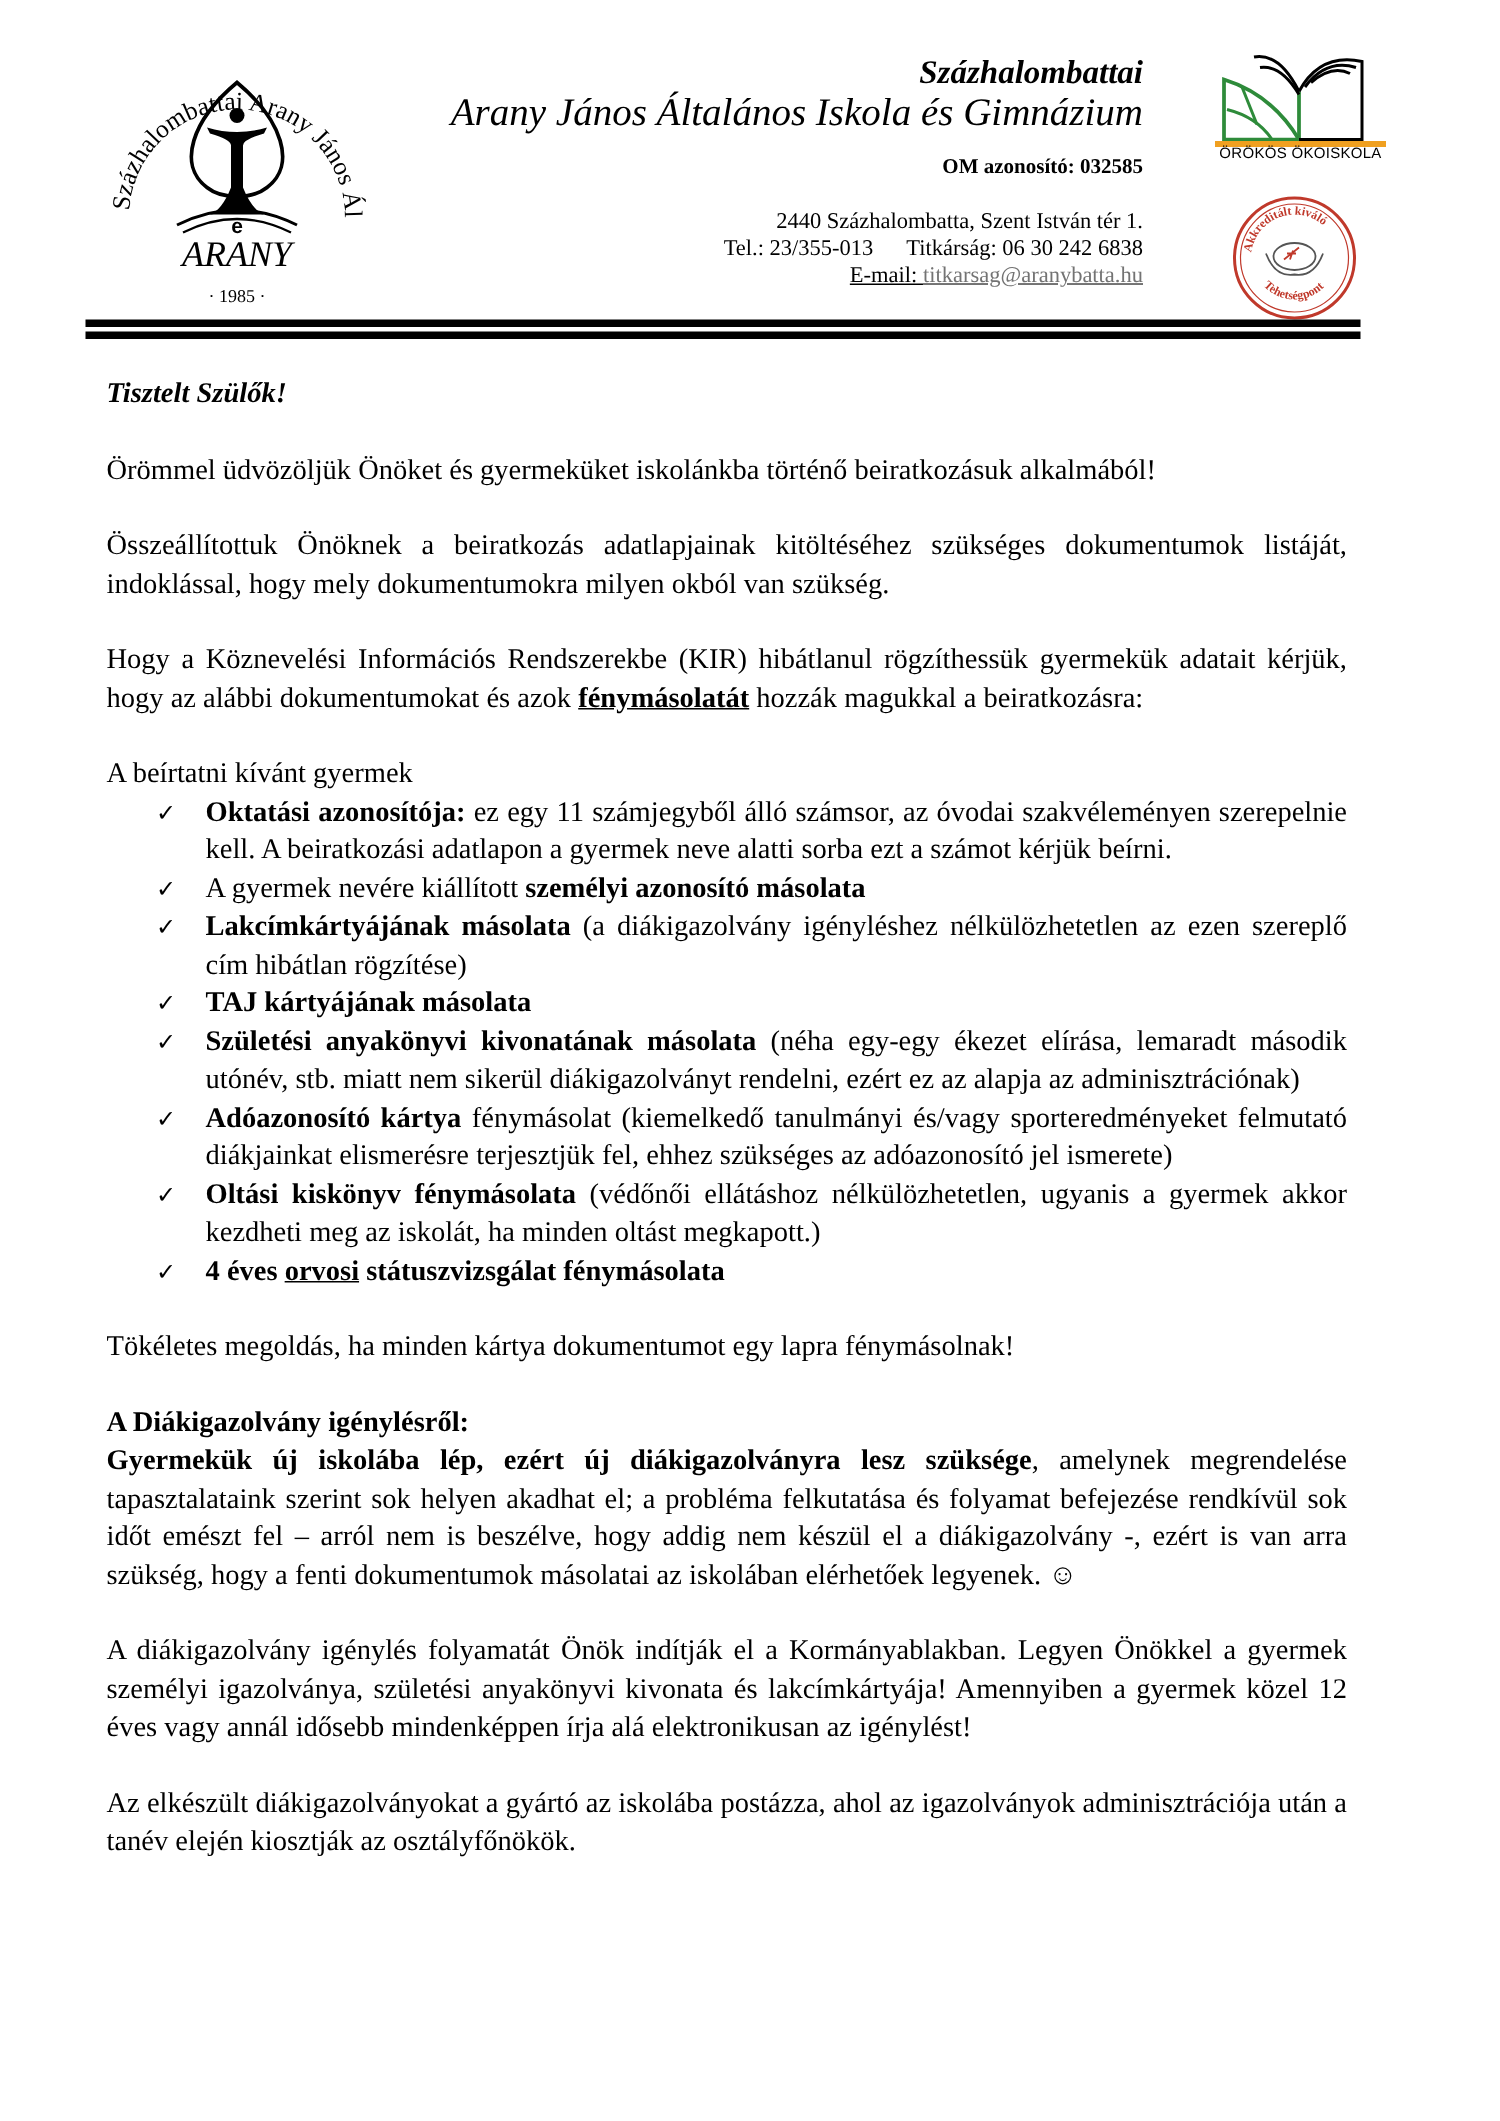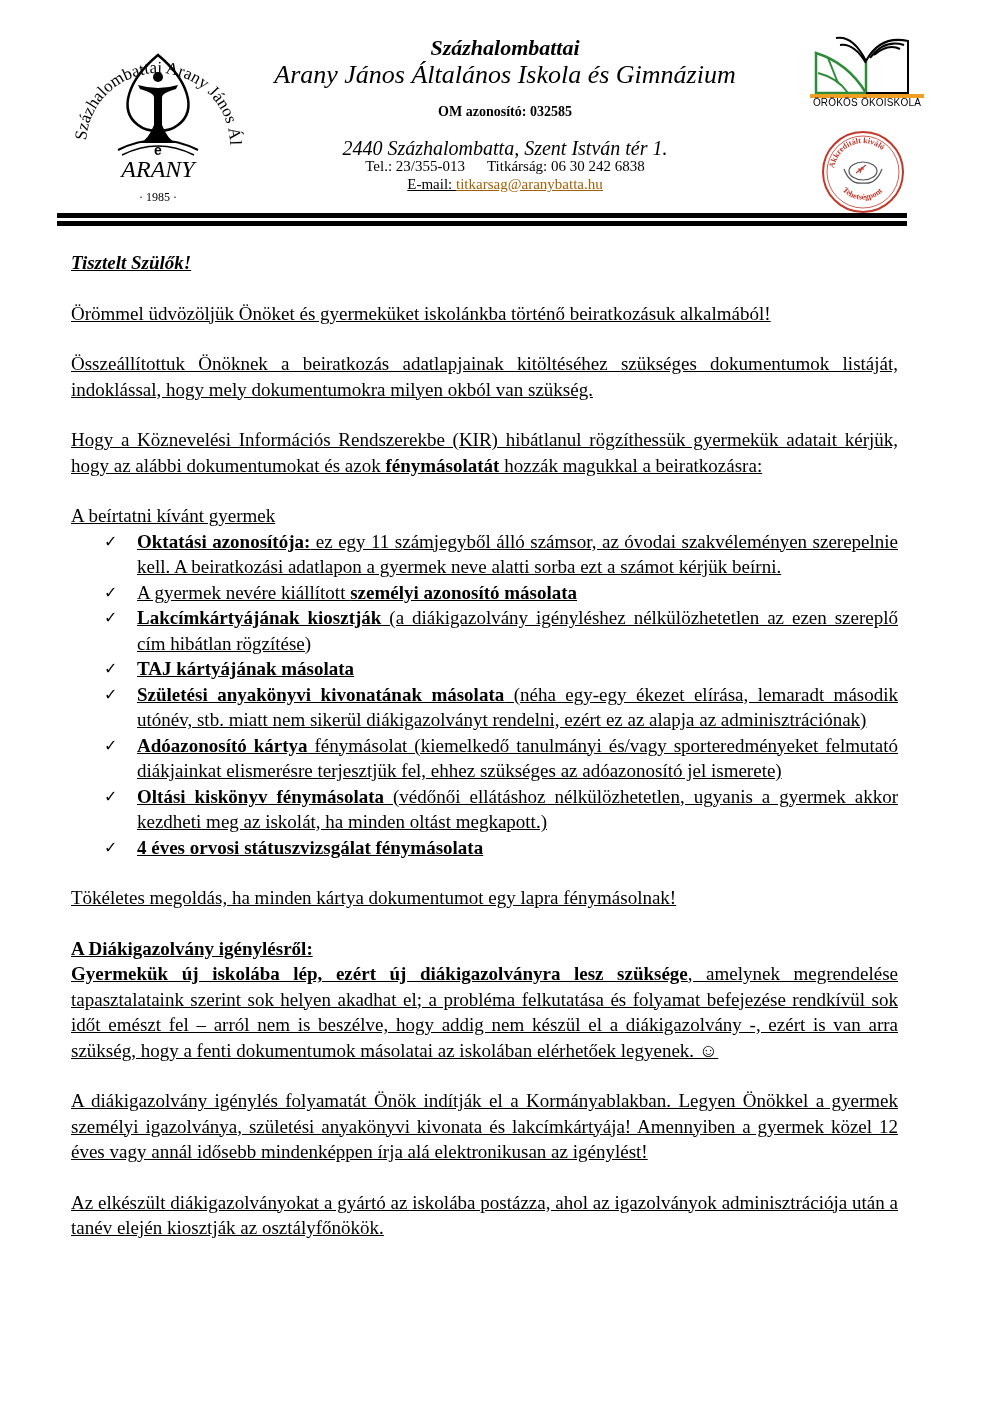--- a/index.html
+++ b/index.html
@@ -1,39 +1,39 @@
 <!DOCTYPE html>
 <html><head>
 <meta charset="utf-8">
 <style>
   * { box-sizing: border-box; margin: 0; padding: 0; }
   html, body { width: 1000px; height: 1414px; background: #ffffff; }
   body { position: relative; font-family: "Liberation Serif", "DejaVu Serif", serif; color: #000; overflow: hidden; }
 
   .header { position: absolute; left: 0; top: 0; width: 1000px; height: 235px; }
   .logo-left { position: absolute; left: 58px; top: 25px; width: 200px; height: 185px; }
-  .header-center { position: absolute; left: 260px; top: 35px; width: 490px; text-align: center; }
+  .header-center { position: absolute; left: 272px; top: 35px; width: 490px; text-align: right; }
   .school-line1 { font-size: 22px; font-weight: bold; font-style: italic; line-height: 26px; }
   .school-line2 { font-size: 26px; font-weight: normal; font-style: italic; line-height: 28px; }
   .om { font-size: 14px; font-weight: bold; margin-top: 12px; line-height: 22px; }
-  .addr { font-size: 20px; line-height: 18px; margin-top: 16px; font-style: italic; }
+  .addr { font-size: 15px; line-height: 18px; margin-top: 16px; }
   .contact { font-size: 15px; line-height: 18px; }
   .contact .gap { display: inline-block; width: 22px; }
   .email-line { font-size: 15px; line-height: 18px; text-decoration: underline; }
-  .email-link { color: #a16207; text-decoration: underline; }
+  .email-link { color: #737373; text-decoration: underline; }
 
   .logo-eco { position: absolute; left: 808px; top: 33px; width: 118px; height: 80px; }
   .eco-label { position: absolute; left: 808px; top: 97px; width: 118px; font-family: "Liberation Sans", sans-serif; font-size: 10px; text-align: center; letter-spacing: 0.2px; }
   .logo-seal { position: absolute; left: 820px; top: 129px; width: 86px; height: 86px; }
 
   .rule { position: absolute; left: 57px; width: 850px; background: #000; }
   .rule1 { top: 213px; height: 5px; }
   .rule2 { top: 221px; height: 5px; }
 
-  .content { position: absolute; left: 71px; top: 250px; width: 827px; font-size: 19px; line-height: 25.5px; text-decoration: underline; }
+  .content { position: absolute; left: 71px; top: 250px; width: 827px; font-size: 19px; line-height: 25.5px; }
   .content p { text-align: justify; }
   .greeting { font-style: italic; font-weight: bold; margin-bottom: 25px; }
   .para { margin-bottom: 25px; }
   .intro-line { margin-top: 0; }
   ul.checks { list-style: none; margin-left: 33px; margin-bottom: 25px; }
   ul.checks li { position: relative; padding-left: 33px; text-align: justify; }
   ul.checks li .tick { position: absolute; left: 0; top: 0; font-family: "DejaVu Sans", sans-serif; font-size: 16px; }
   b { font-weight: bold; }
   .u { text-decoration: underline; }
   .section-title { font-weight: bold; }
@@ -115,21 +115,21 @@
 <div class="content">
   <p class="greeting">Tisztelt Szülők!</p>
   <p class="para">Örömmel üdvözöljük Önöket és gyermeküket iskolánkba történő beiratkozásuk alkalmából!</p>
   <p class="para">Összeállítottuk Önöknek a beiratkozás adatlapjainak kitöltéséhez szükséges dokumentumok listáját, indoklással, hogy mely dokumentumokra milyen okból van szükség.</p>
   <p class="para"><span>Hogy a Köznevelési Információs Rendszerekbe (KIR) hibátlanul rögzíthessük gyermekük adatait kérjük, hogy az alábbi dokumentumokat és azok </span><b class="u">fénymásolatát</b><span> hozzák magukkal a beiratkozásra:</span></p>
 
   <p class="intro-line">A beírtatni kívánt gyermek</p>
   <ul class="checks">
     <li><span class="tick">✓</span><b>Oktatási azonosítója:</b><span> ez egy 11 számjegyből álló számsor, az óvodai szakvéleményen szerepelnie kell. A beiratkozási adatlapon a gyermek neve alatti sorba ezt a számot kérjük beírni.</span></li>
     <li><span class="tick">✓</span><span>A gyermek nevére kiállított </span><b>személyi azonosító másolata</b></li>
-    <li><span class="tick">✓</span><b>Lakcímkártyájának kiosztják</b><span> (a diákigazolvány igényléshez nélkülözhetetlen az ezen szereplő cím hibátlan rögzítése)</span></li>
+    <li><span class="tick">✓</span><b>Lakcímkártyájának másolata</b><span> (a diákigazolvány igényléshez nélkülözhetetlen az ezen szereplő cím hibátlan rögzítése)</span></li>
     <li><span class="tick">✓</span><b>TAJ kártyájának másolata</b></li>
     <li><span class="tick">✓</span><b>Születési anyakönyvi kivonatának másolata</b><span> (néha egy-egy ékezet elírása, lemaradt második utónév, stb. miatt nem sikerül diákigazolványt rendelni, ezért ez az alapja az adminisztrációnak)</span></li>
     <li><span class="tick">✓</span><b>Adóazonosító kártya</b><span> fénymásolat (kiemelkedő tanulmányi és/vagy sporteredményeket felmutató diákjainkat elismerésre terjesztjük fel, ehhez szükséges az adóazonosító jel ismerete)</span></li>
     <li><span class="tick">✓</span><b>Oltási kiskönyv fénymásolata</b><span> (védőnői ellátáshoz nélkülözhetetlen, ugyanis a gyermek akkor kezdheti meg az iskolát, ha minden oltást megkapott.)</span></li>
     <li><span class="tick">✓</span><b>4 éves </b><b class="u">orvosi</b><b> státuszvizsgálat fénymásolata</b></li>
   </ul>
 
   <p class="para">Tökéletes megoldás, ha minden kártya dokumentumot egy lapra fénymásolnak!</p>
 
   <p class="section-title">A Diákigazolvány igénylésről:</p>

